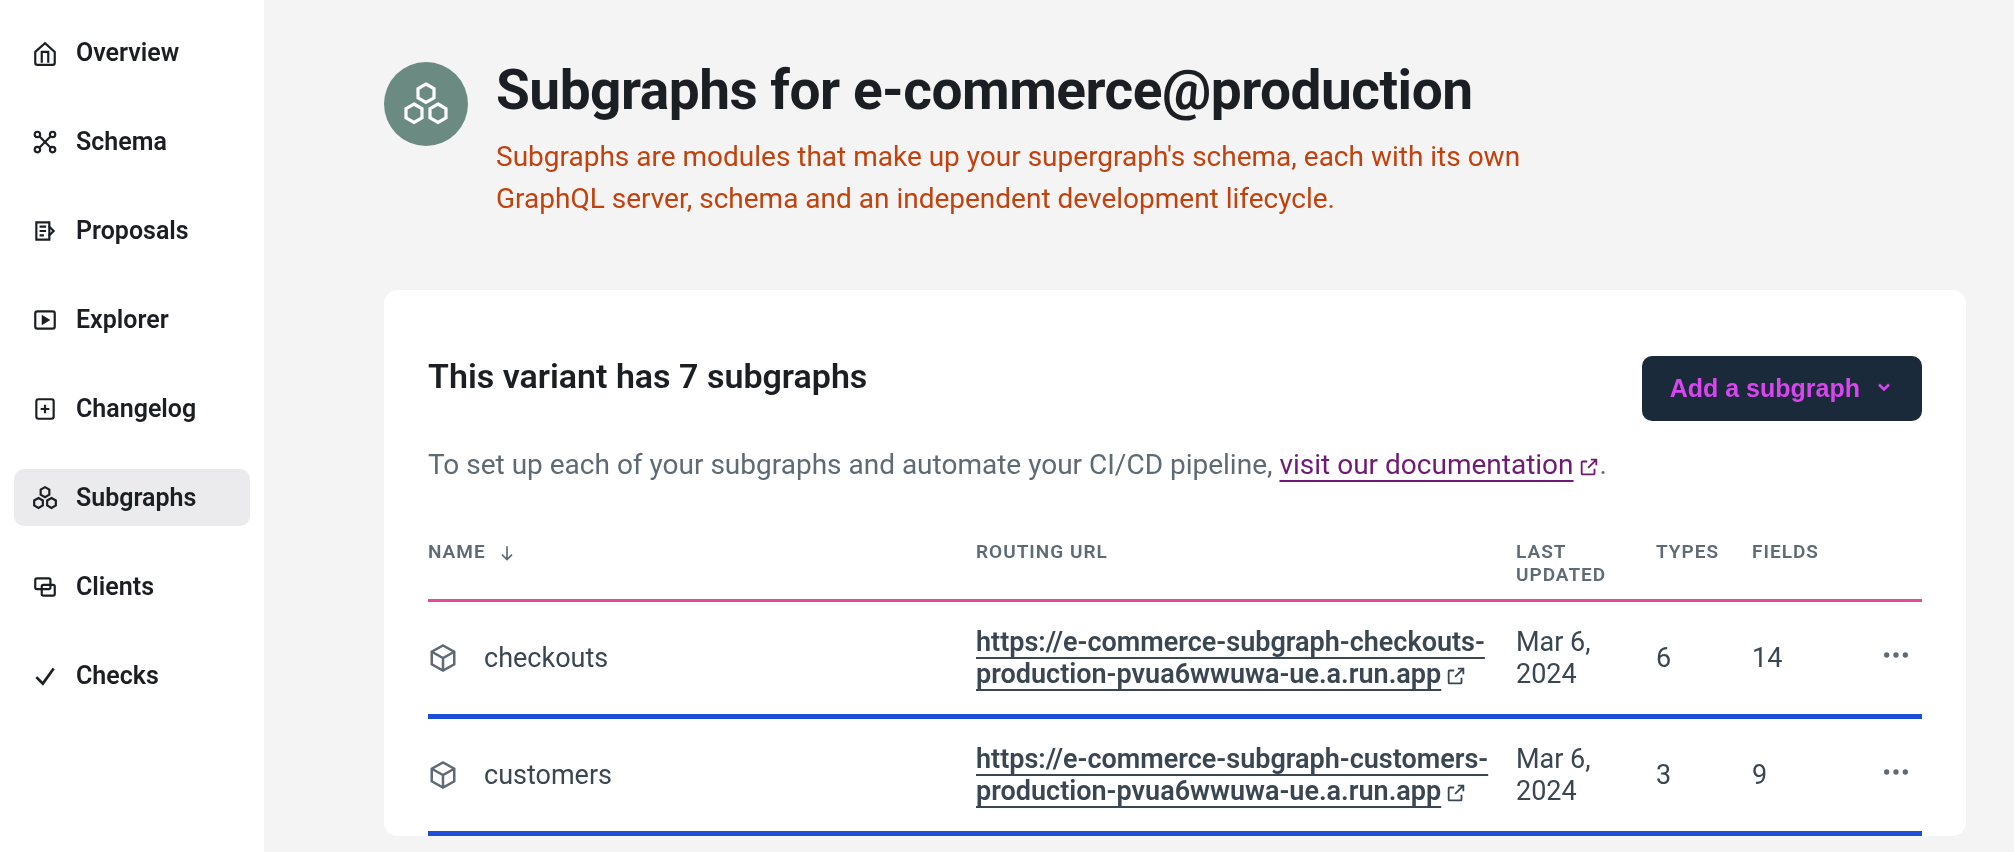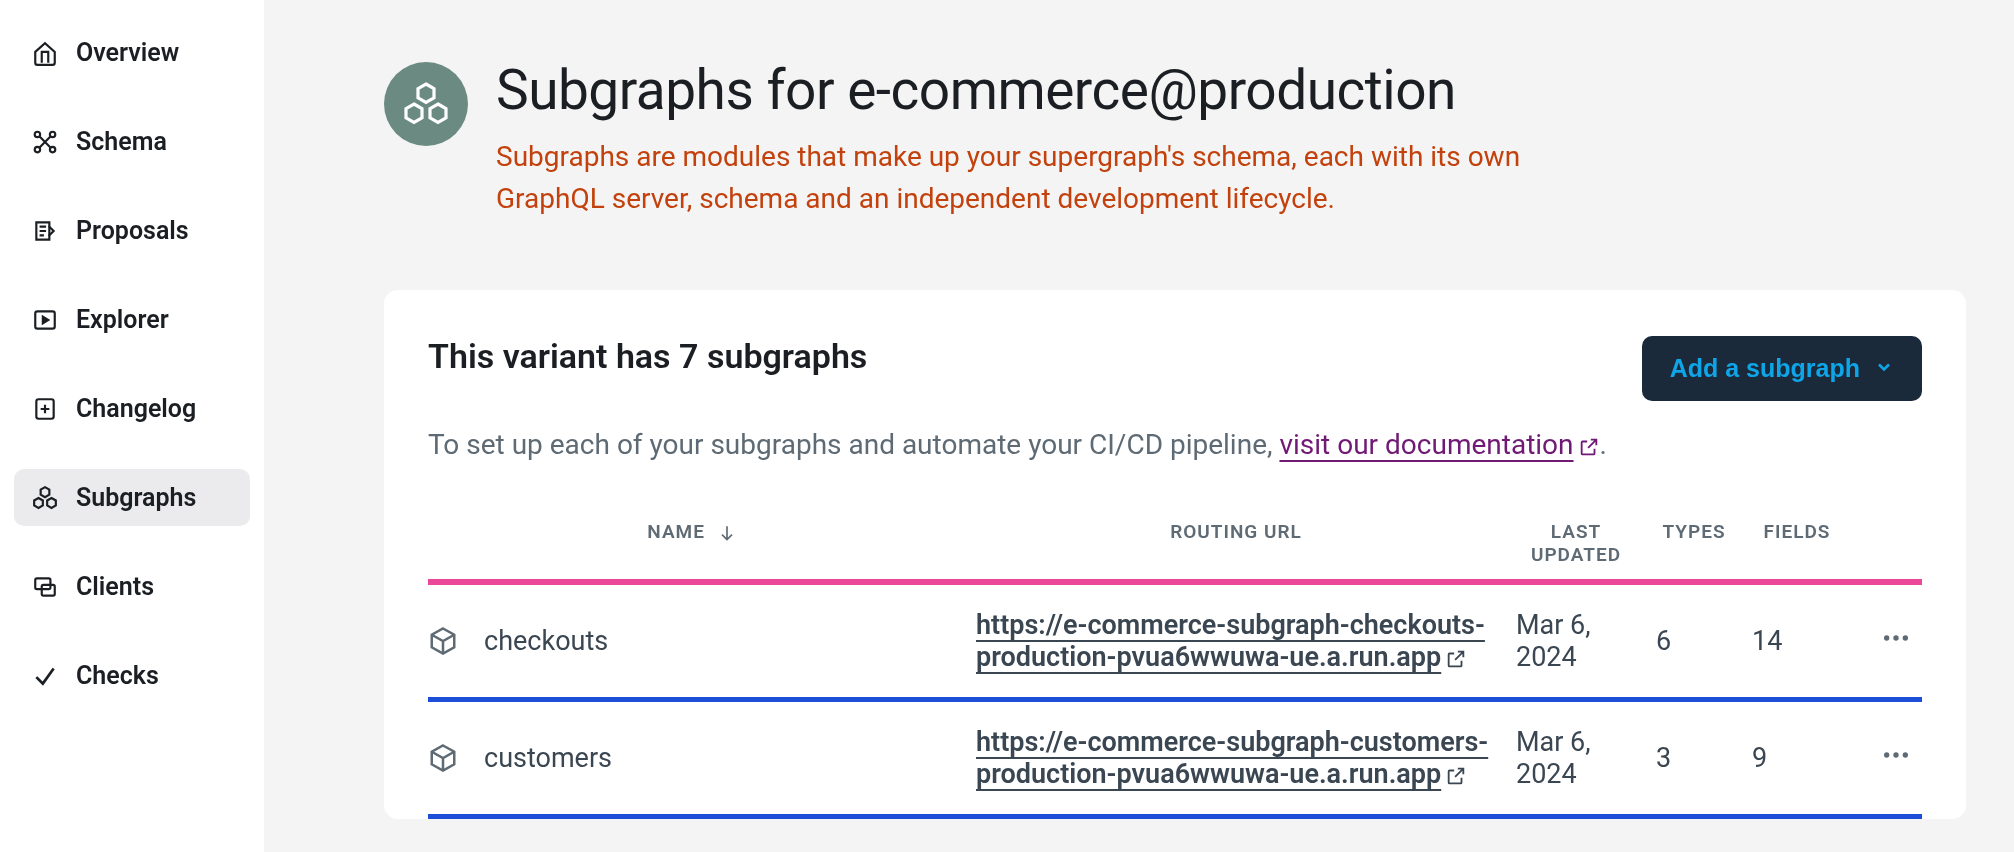--- a/index.html
+++ b/index.html
@@ -64,50 +64,51 @@
   display: flex;
   align-items: center;
   justify-content: center;
   flex-shrink: 0;
   margin-top: 4px;
 }
 .header-icon svg { width: 48px; height: 48px; }
 .header-text { flex: 1; }
 .page-title {
   font-size: 55px;
-  font-weight: 400;
+  font-weight: 700;
   color: #1b1f23;
   letter-spacing: -0.5px;
   margin-bottom: 14px;
 }
 .page-subtitle {
   font-size: 28px;
   color: #c2410c;
   line-height: 1.5;
   max-width: 1100px;
 }
 .card {
   background: #ffffff;
   border-radius: 14px;
   padding: 46px 44px 0 44px;
 }
 .card-header {
   display: flex;
   justify-content: space-between;
   align-items: flex-start;
   margin-bottom: 22px;
+  margin-top: 20px;
 }
 .card-title {
   font-size: 34px;
   font-weight: 600;
   color: #1b1f23;
 }
 .add-button {
   background: #1b2a3a;
-  color: #0ea5e9;
+  color: #d946ef;
   border: none;
   border-radius: 10px;
   padding: 18px 28px;
   font-size: 25px;
   font-weight: 600;
   display: flex;
   align-items: center;
   gap: 14px;
   cursor: pointer;
 }
@@ -127,27 +128,27 @@
 .ext-icon {
   display: inline-flex;
   width: 22px;
   height: 22px;
   vertical-align: middle;
   margin-left: 4px;
 }
 .ext-icon svg { width: 100%; height: 100%; }
 table { width: 100%; border-collapse: collapse; }
 th {
-  text-align: center;
+  text-align: left;
   font-size: 19px;
   font-weight: 600;
   letter-spacing: 1px;
   color: #5e6a74;
   padding: 0 10px 13px 10px;
-  border-bottom: 6px solid #ec4899;
+  border-bottom: 3px solid #ec4899;
   vertical-align: top;
 }
 th.name-col { padding-left: 0; }
 .sort-icon {
   display: inline-flex;
   width: 20px;
   height: 20px;
   vertical-align: middle;
   margin-left: 6px;
 }

